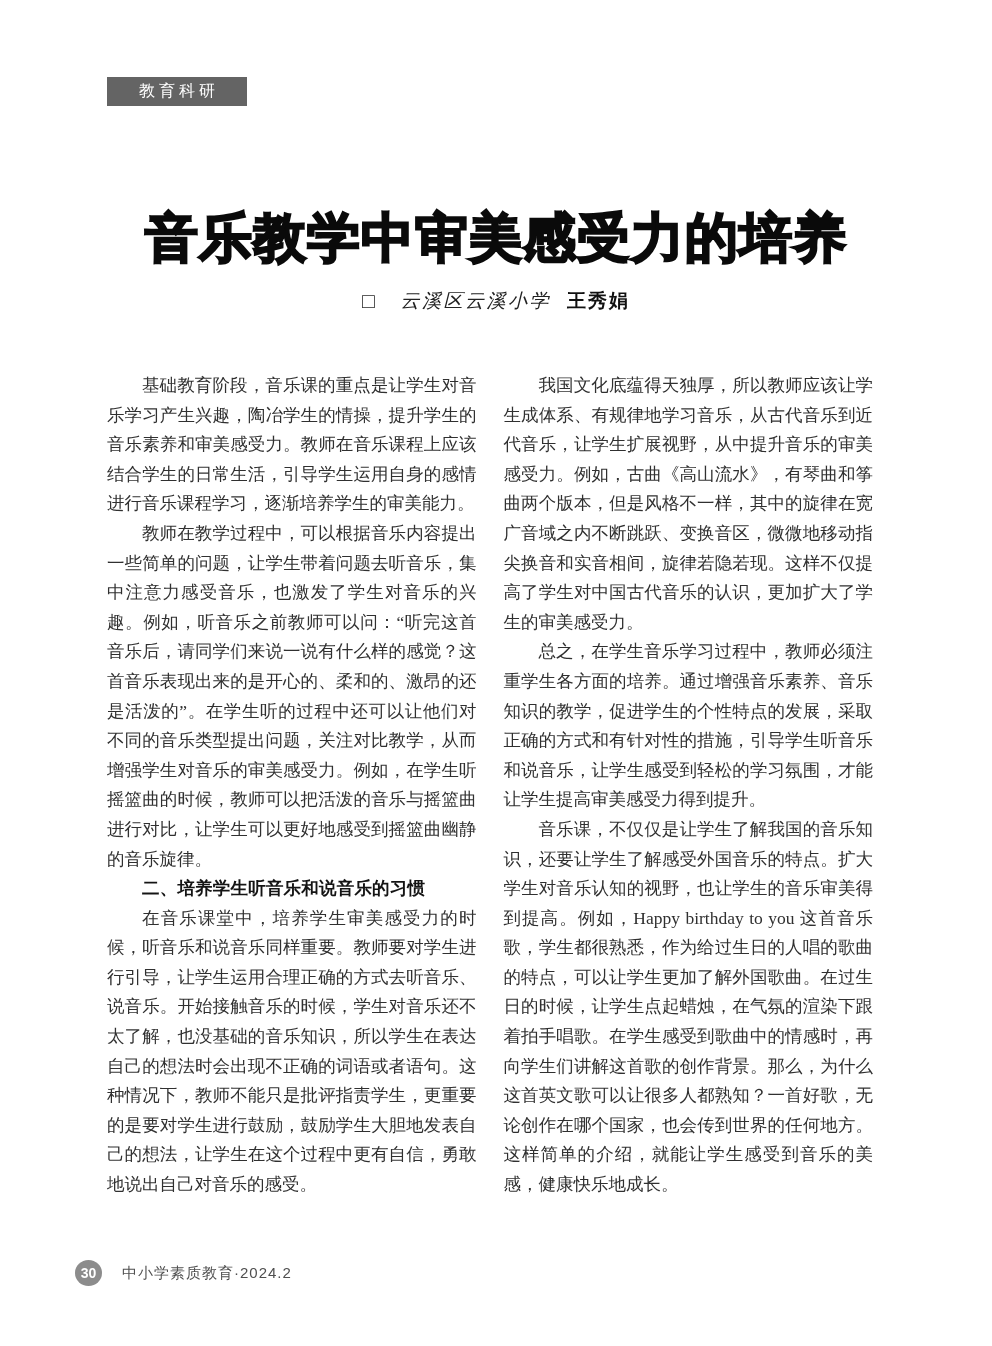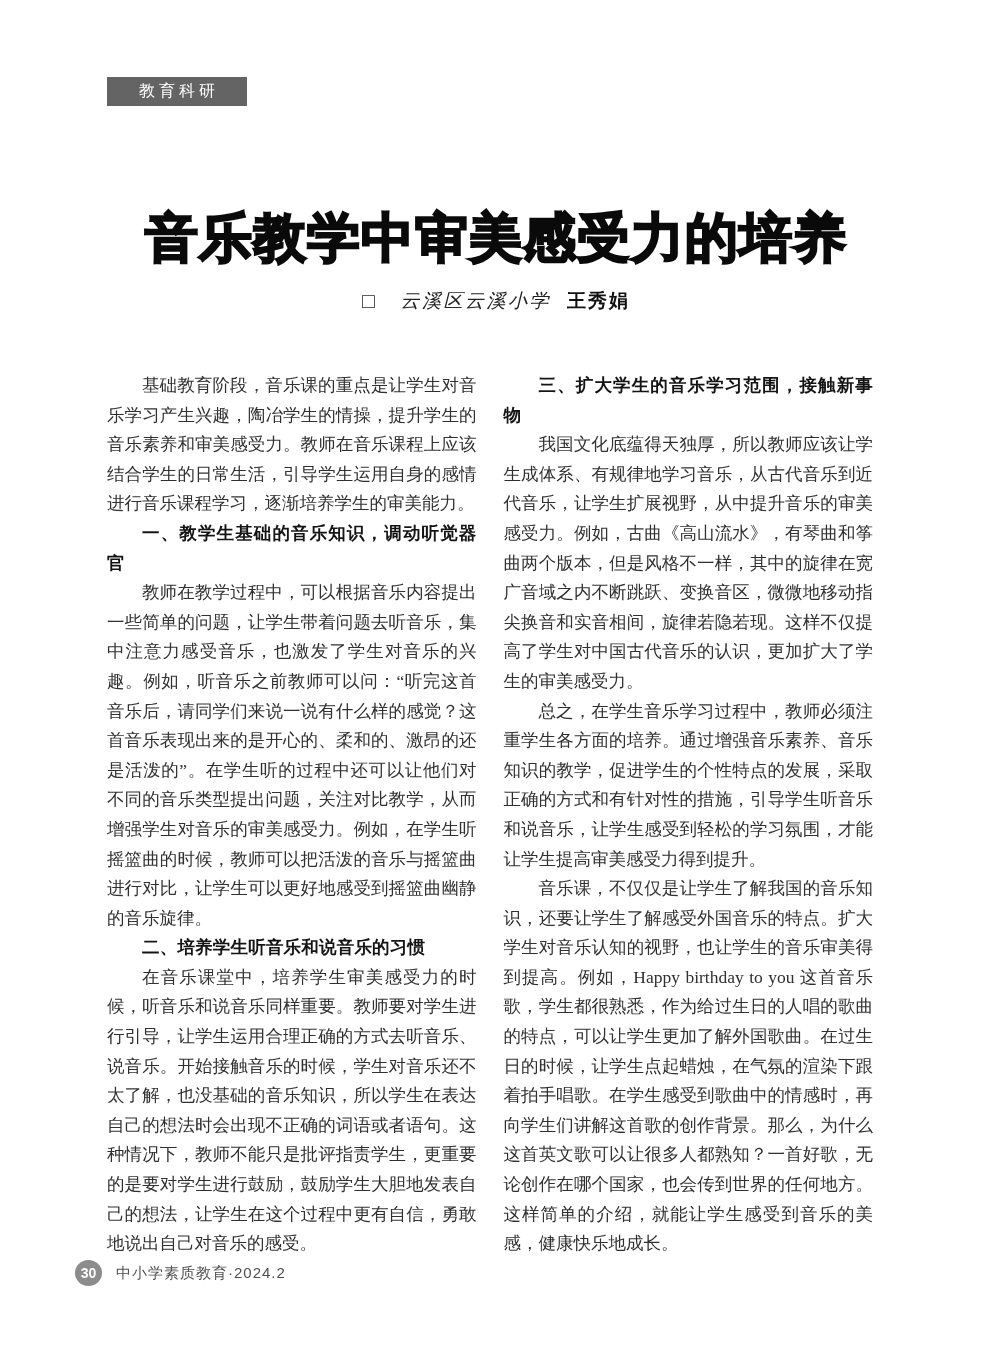--- a/index.html
+++ b/index.html
@@ -96,21 +96,21 @@
     font-weight: 700;
     color: #141414;
     letter-spacing: 0.2px;
   }
   .footer {
     position: absolute;
     left: 75px;
     top: 1260px;
     display: flex;
     align-items: center;
-    gap: 14px;
+    gap: 20px;
   }
   .page-number-badge {
     width: 27px;
     height: 26px;
     border-radius: 50%;
     background: #8c8c8c;
     color: #ffffff;
     font-family: "Liberation Sans", sans-serif;
     font-size: 14px;
     font-weight: bold;
@@ -135,28 +135,26 @@
   <h1 class="article-title">音乐教学中审美感受力的培养</h1>
 
   <div class="byline">
     <span class="marker">□</span><span class="affiliation">云溪区云溪小学</span><span class="author">王秀娟</span>
   </div>
 
   <div class="columns">
 
     <div class="col">
       <p class="para">基础教育阶段，音乐课的重点是让学生对音乐学习产生兴趣，陶冶学生的情操，提升学生的音乐素养和审美感受力。教师在音乐课程上应该结合学生的日常生活，引导学生运用自身的感情进行音乐课程学习，逐渐培养学生的审美能力。</p>
-      <p class="heading">一、教学生基础的音乐知识，调动听觉器官</p>
       <p class="para">教师在教学过程中，可以根据音乐内容提出一些简单的问题，让学生带着问题去听音乐，集中注意力感受音乐，也激发了学生对音乐的兴趣。例如，听音乐之前教师可以问：“听完这首音乐后，请同学们来说一说有什么样的感觉？这首音乐表现出来的是开心的、柔和的、激昂的还是活泼的”。在学生听的过程中还可以让他们对不同的音乐类型提出问题，关注对比教学，从而增强学生对音乐的审美感受力。例如，在学生听摇篮曲的时候，教师可以把活泼的音乐与摇篮曲进行对比，让学生可以更好地感受到摇篮曲幽静的音乐旋律。</p>
       <p class="heading">二、培养学生听音乐和说音乐的习惯</p>
       <p class="para">在音乐课堂中，培养学生审美感受力的时候，听音乐和说音乐同样重要。教师要对学生进行引导，让学生运用合理正确的方式去听音乐、说音乐。开始接触音乐的时候，学生对音乐还不太了解，也没基础的音乐知识，所以学生在表达自己的想法时会出现不正确的词语或者语句。这种情况下，教师不能只是批评指责学生，更重要的是要对学生进行鼓励，鼓励学生大胆地发表自己的想法，让学生在这个过程中更有自信，勇敢地说出自己对音乐的感受。</p>
     </div>
 
     <div class="col">
-      <p class="heading">三、扩大学生的音乐学习范围，接触新事物</p>
       <p class="para">我国文化底蕴得天独厚，所以教师应该让学生成体系、有规律地学习音乐，从古代音乐到近代音乐，让学生扩展视野，从中提升音乐的审美感受力。例如，古曲《高山流水》，有琴曲和筝曲两个版本，但是风格不一样，其中的旋律在宽广音域之内不断跳跃、变换音区，微微地移动指尖换音和实音相间，旋律若隐若现。这样不仅提高了学生对中国古代音乐的认识，更加扩大了学生的审美感受力。</p>
       <p class="para">总之，在学生音乐学习过程中，教师必须注重学生各方面的培养。通过增强音乐素养、音乐知识的教学，促进学生的个性特点的发展，采取正确的方式和有针对性的措施，引导学生听音乐和说音乐，让学生感受到轻松的学习氛围，才能让学生提高审美感受力得到提升。</p>
       <p class="para">音乐课，不仅仅是让学生了解我国的音乐知识，还要让学生了解感受外国音乐的特点。扩大学生对音乐认知的视野，也让学生的音乐审美得到提高。例如，Happy birthday to you 这首音乐歌，学生都很熟悉，作为给过生日的人唱的歌曲的特点，可以让学生更加了解外国歌曲。在过生日的时候，让学生点起蜡烛，在气氛的渲染下跟着拍手唱歌。在学生感受到歌曲中的情感时，再向学生们讲解这首歌的创作背景。那么，为什么这首英文歌可以让很多人都熟知？一首好歌，无论创作在哪个国家，也会传到世界的任何地方。这样简单的介绍，就能让学生感受到音乐的美感，健康快乐地成长。</p>
     </div>
 
   </div>
 
   <div class="footer">
     <span class="page-number-badge">30</span>
     <span class="journal-name">中小学素质教育·2024.2</span>

